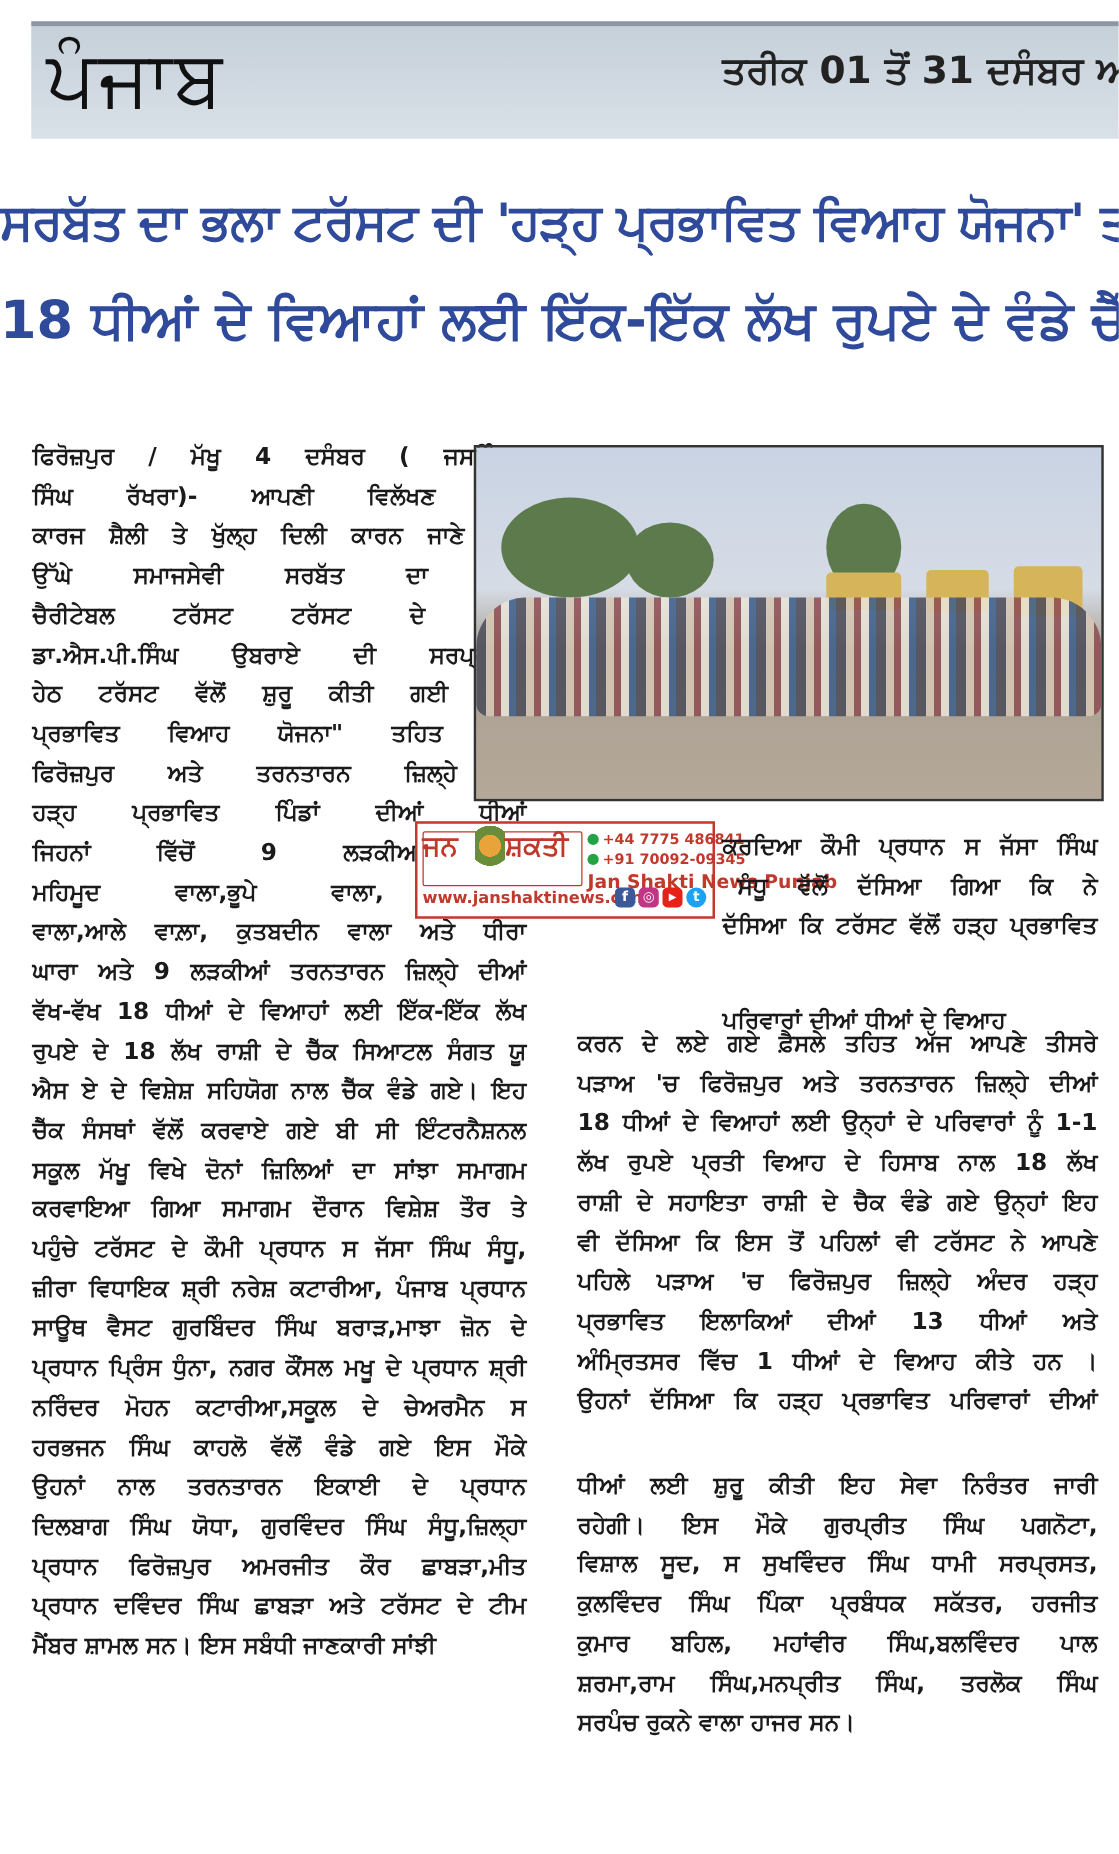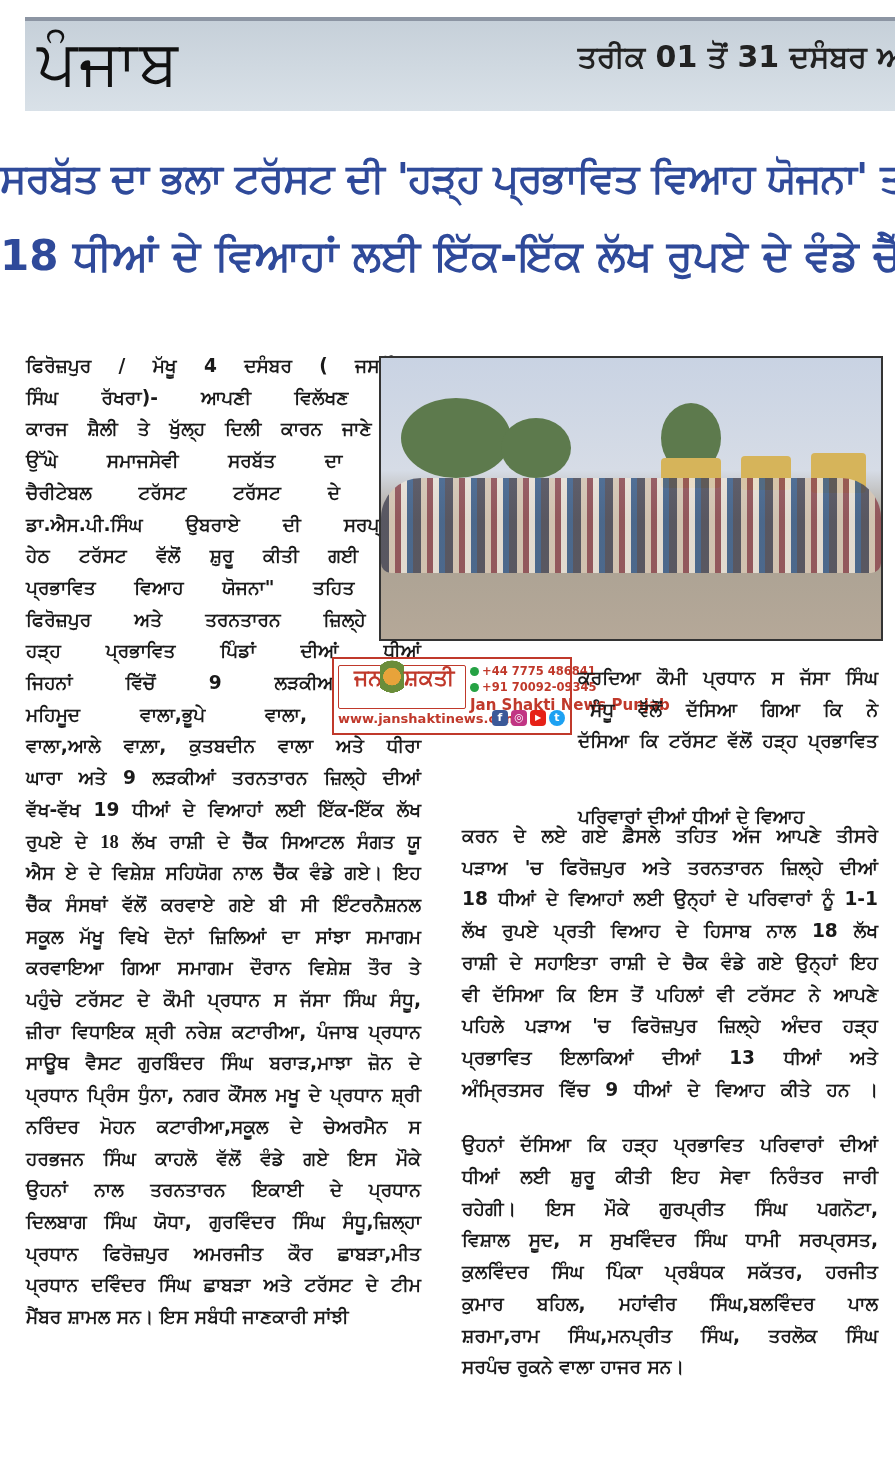--- a/index.html
+++ b/index.html
@@ -36,21 +36,21 @@
   .photo .tree { position: absolute; border-radius: 50%; background: #5d7a4d; }
   .photo .crowd { position: absolute; left: 0; top: 120px; width: 500px; height: 95px;
     background: repeating-linear-gradient(90deg, #4a4a58 0 8px, #d7c7b4 8px 14px, #8e4b52 14px 20px, #ebe4da 20px 26px, #3b5e8a 26px 32px);
     opacity: 0.85; border-radius: 40px 40px 10px 10px; }
   .photo .bus { position: absolute; background: #d6b45a; border-radius: 4px; }
   .logo-box {
     position: absolute; left: 332px; top: 657px; width: 236px; height: 74px;
     border: 2px solid #c0392b; background: #fff;
   }
   .logo-box .brand { position: absolute; left: 4px; top: 6px; width: 126px; height: 42px; border: 1.5px solid #c0392b; border-radius: 2px; }
-  .logo-box .brand-jan { position: absolute; left: 4px; top: 6px; color: #c0392b; font-weight: bold; font-size: 22px; padding-left: 16px; }
+  .logo-box .brand-jan { position: absolute; left: 4px; top: 6px; color: #c0392b; font-weight: bold; font-size: 22px; }
   .logo-box .brand-shakti { position: absolute; left: 70px; top: 6px; color: #c0392b; font-weight: bold; font-size: 22px; }
   .logo-box .brand-art { position: absolute; left: 46px; top: 0px; width: 24px; height: 44px; background: radial-gradient(circle at 50% 40%, #e8a33a 0 30%, #6a8d3a 31% 55%, transparent 56%); }
   .logo-box .phone { position: absolute; left: 136px; font-size: 11.5px; font-weight: bold; color: #c0392b; white-space: nowrap; text-align: center; }
   .logo-box .phone .wa { display: inline-block; width: 9px; height: 9px; border-radius: 50%; background: #25a244; margin-right: 3px; vertical-align: middle; }
   .logo-box .news-name { position: absolute; left: 136px; top: 37px; font-size: 15px; font-weight: bold; color: #c0392b; white-space: nowrap; }
   .logo-box .url { position: absolute; left: 4px; top: 52px; font-size: 13px; font-weight: bold; color: #c0392b; white-space: nowrap; }
   .logo-box .social { position: absolute; top: 51px; width: 16px; height: 16px; border-radius: 4px; color: #fff; font-size: 11px; font-weight: bold; text-align: center; line-height: 16px; }
   .col-right {
     position: absolute; left: 578px; top: 662px; width: 300px;
     font-size: 18.6px; line-height: 31.7px; font-weight: bold; text-align: justify;
@@ -82,22 +82,22 @@
     <p style="text-align-last: justify;">ਚੈਰੀਟੇਬਲ ਟਰੱਸਟ ਟਰੱਸਟ ਦੇ ਬਾਨੀ</p>
     <p style="text-align-last: justify;">ਡਾ.ਐਸ.ਪੀ.ਸਿੰਘ ਉਬਰਾਏ ਦੀ ਸਰਪ੍ਰਸਤੀ</p>
     <p style="text-align-last: justify;">ਹੇਠ ਟਰੱਸਟ ਵੱਲੋਂ ਸ਼ੁਰੂ ਕੀਤੀ ਗਈ "ਹੜ</p>
     <p style="text-align-last: justify;">ਪ੍ਰਭਾਵਿਤ ਵਿਆਹ ਯੋਜਨਾ" ਤਹਿਤ ਅੱਜ</p>
     <p style="text-align-last: justify;">ਫਿਰੋਜ਼ਪੁਰ ਅਤੇ ਤਰਨਤਾਰਨ ਜ਼ਿਲ੍ਹੇ ਦੇ</p>
     <p style="text-align-last: justify;">ਹੜ੍ਹ ਪ੍ਰਭਾਵਿਤ ਪਿੰਡਾਂ ਦੀਆਂ ਧੀਆਂ</p>
     <p style="text-align-last: justify;">ਜਿਹਨਾਂ ਵਿੱਚੋਂ 9 ਲੜਕੀਆਂ ਪਿੰਡ</p>
     <p style="text-align-last: justify;">ਮਹਿਮੂਦ ਵਾਲਾ,ਭੂਪੇ ਵਾਲਾ, ਮਹਿਮੂਦ</p>
     <p style="text-align-last: justify;">ਵਾਲਾ,ਆਲੇ ਵਾਲ਼ਾ, ਕੁਤਬਦੀਨ ਵਾਲਾ ਅਤੇ ਧੀਰਾ</p>
     <p style="text-align-last: justify;">ਘਾਰਾ ਅਤੇ 9 ਲੜਕੀਆਂ ਤਰਨਤਾਰਨ ਜ਼ਿਲ੍ਹੇ ਦੀਆਂ</p>
-    <p style="text-align-last: justify;">ਵੱਖ-ਵੱਖ 19 ਧੀਆਂ ਦੇ ਵਿਆਹਾਂ ਲਈ ਇੱਕ-ਇੱਕ ਲੱਖ</p>
-    <p style="text-align-last: justify; font-family: Liberation Serif, serif;">ਰੁਪਏ ਦੇ 18 ਲੱਖ ਰਾਸ਼ੀ ਦੇ ਚੈੱਕ ਸਿਆਟਲ ਸੰਗਤ ਯੂ</p>
+    <p style="text-align-last: justify;">ਵੱਖ-ਵੱਖ 18 ਧੀਆਂ ਦੇ ਵਿਆਹਾਂ ਲਈ ਇੱਕ-ਇੱਕ ਲੱਖ</p>
+    <p style="text-align-last: justify;">ਰੁਪਏ ਦੇ 18 ਲੱਖ ਰਾਸ਼ੀ ਦੇ ਚੈੱਕ ਸਿਆਟਲ ਸੰਗਤ ਯੂ</p>
     <p style="text-align-last: justify;">ਐਸ ਏ ਦੇ ਵਿਸ਼ੇਸ਼ ਸਹਿਯੋਗ ਨਾਲ ਚੈੱਕ ਵੰਡੇ ਗਏ। ਇਹ</p>
     <p style="text-align-last: justify;">ਚੈੱਕ ਸੰਸਥਾਂ ਵੱਲੋਂ ਕਰਵਾਏ ਗਏ ਬੀ ਸੀ ਇੰਟਰਨੈਸ਼ਨਲ</p>
     <p style="text-align-last: justify;">ਸਕੂਲ ਮੱਖੂ ਵਿਖੇ ਦੋਨਾਂ ਜ਼ਿਲਿਆਂ ਦਾ ਸਾਂਝਾ ਸਮਾਗਮ</p>
     <p style="text-align-last: justify;">ਕਰਵਾਇਆ ਗਿਆ ਸਮਾਗਮ ਦੌਰਾਨ ਵਿਸ਼ੇਸ਼ ਤੌਰ ਤੇ</p>
     <p style="text-align-last: justify;">ਪਹੁੰਚੇ ਟਰੱਸਟ ਦੇ ਕੌਮੀ ਪ੍ਰਧਾਨ ਸ ਜੱਸਾ ਸਿੰਘ ਸੰਧੂ,</p>
     <p style="text-align-last: justify;">ਜ਼ੀਰਾ ਵਿਧਾਇਕ ਸ਼੍ਰੀ ਨਰੇਸ਼ ਕਟਾਰੀਆ, ਪੰਜਾਬ ਪ੍ਰਧਾਨ</p>
     <p style="text-align-last: justify;">ਸਾਊਥ ਵੈਸਟ ਗੁਰਬਿੰਦਰ ਸਿੰਘ ਬਰਾੜ,ਮਾਝਾ ਜ਼ੋਨ ਦੇ</p>
     <p style="text-align-last: justify;">ਪ੍ਰਧਾਨ ਪ੍ਰਿੰਸ ਧੁੰਨਾ, ਨਗਰ ਕੌਂਸਲ ਮਖੂ ਦੇ ਪ੍ਰਧਾਨ ਸ਼੍ਰੀ</p>
     <p style="text-align-last: justify;">ਨਰਿੰਦਰ ਮੋਹਨ ਕਟਾਰੀਆ,ਸਕੂਲ ਦੇ ਚੇਅਰਮੈਨ ਸ</p>
     <p style="text-align-last: justify;">ਹਰਭਜਨ ਸਿੰਘ ਕਾਹਲੋ ਵੱਲੋਂ ਵੰਡੇ ਗਏ ਇਸ ਮੌਕੇ</p>
@@ -145,22 +145,22 @@
   </div>
 <div class="col-right-wide" id="col-right-wide">
     <p style="text-align-last: justify;">ਕਰਨ ਦੇ ਲਏ ਗਏ ਫ਼ੈਸਲੇ ਤਹਿਤ ਅੱਜ ਆਪਣੇ ਤੀਸਰੇ</p>
     <p style="text-align-last: justify;">ਪੜਾਅ 'ਚ ਫਿਰੋਜ਼ਪੁਰ ਅਤੇ ਤਰਨਤਾਰਨ ਜ਼ਿਲ੍ਹੇ ਦੀਆਂ</p>
     <p style="text-align-last: justify;">18 ਧੀਆਂ ਦੇ ਵਿਆਹਾਂ ਲਈ ਉਨ੍ਹਾਂ ਦੇ ਪਰਿਵਾਰਾਂ ਨੂੰ 1-1</p>
     <p style="text-align-last: justify;">ਲੱਖ ਰੁਪਏ ਪ੍ਰਤੀ ਵਿਆਹ ਦੇ ਹਿਸਾਬ ਨਾਲ 18 ਲੱਖ</p>
     <p style="text-align-last: justify;">ਰਾਸ਼ੀ ਦੇ ਸਹਾਇਤਾ ਰਾਸ਼ੀ ਦੇ ਚੈਕ ਵੰਡੇ ਗਏ ਉਨ੍ਹਾਂ ਇਹ</p>
     <p style="text-align-last: justify;">ਵੀ ਦੱਸਿਆ ਕਿ ਇਸ ਤੋਂ ਪਹਿਲਾਂ ਵੀ ਟਰੱਸਟ ਨੇ ਆਪਣੇ</p>
     <p style="text-align-last: justify;">ਪਹਿਲੇ ਪੜਾਅ 'ਚ ਫਿਰੋਜ਼ਪੁਰ ਜ਼ਿਲ੍ਹੇ ਅੰਦਰ ਹੜ੍ਹ</p>
     <p style="text-align-last: justify;">ਪ੍ਰਭਾਵਿਤ ਇਲਾਕਿਆਂ ਦੀਆਂ 13 ਧੀਆਂ ਅਤੇ</p>
-    <p style="text-align-last: justify;">ਅੰਮ੍ਰਿਤਸਰ ਵਿੱਚ 9 ਧੀਆਂ ਦੇ ਵਿਆਹ ਕੀਤੇ ਹਨ ।</p>
-    <p style="text-align-last: justify; margin-top: 24px;">ਉਹਨਾਂ ਦੱਸਿਆ ਕਿ ਹੜ੍ਹ ਪ੍ਰਭਾਵਿਤ ਪਰਿਵਾਰਾਂ ਦੀਆਂ</p>
-    <p style="text-align-last: justify;">ਧੀਆਂ ਲਈ ਸ਼ੁਰੂ ਕੀਤੀ ਇਹ ਸੇਵਾ ਨਿਰੰਤਰ ਜਾਰੀ</p>
+    <p style="text-align-last: justify;">ਅੰਮ੍ਰਿਤਸਰ ਵਿੱਚ 1 ਧੀਆਂ ਦੇ ਵਿਆਹ ਕੀਤੇ ਹਨ ।</p>
+    <p style="text-align-last: justify;">ਉਹਨਾਂ ਦੱਸਿਆ ਕਿ ਹੜ੍ਹ ਪ੍ਰਭਾਵਿਤ ਪਰਿਵਾਰਾਂ ਦੀਆਂ</p>
+    <p style="text-align-last: justify; margin-top: 36px;">ਧੀਆਂ ਲਈ ਸ਼ੁਰੂ ਕੀਤੀ ਇਹ ਸੇਵਾ ਨਿਰੰਤਰ ਜਾਰੀ</p>
     <p style="text-align-last: justify;">ਰਹੇਗੀ।      ਇਸ ਮੌਕੇ ਗੁਰਪ੍ਰੀਤ ਸਿੰਘ ਪਗਨੋਟਾ,</p>
     <p style="text-align-last: justify;">ਵਿਸ਼ਾਲ ਸੂਦ, ਸ ਸੁਖਵਿੰਦਰ ਸਿੰਘ ਧਾਮੀ ਸਰਪ੍ਰਸਤ,</p>
     <p style="text-align-last: justify;">ਕੁਲਵਿੰਦਰ ਸਿੰਘ ਪਿੰਕਾ ਪ੍ਰਬੰਧਕ ਸਕੱਤਰ, ਹਰਜੀਤ</p>
     <p style="text-align-last: justify;">ਕੁਮਾਰ ਬਹਿਲ, ਮਹਾਂਵੀਰ ਸਿੰਘ,ਬਲਵਿੰਦਰ ਪਾਲ</p>
     <p style="text-align-last: justify;">ਸ਼ਰਮਾ,ਰਾਮ ਸਿੰਘ,ਮਨਪ੍ਰੀਤ ਸਿੰਘ, ਤਰਲੋਕ ਸਿੰਘ</p>
     <p style="text-align-last: left;">ਸਰਪੰਚ ਰੁਕਨੇ ਵਾਲਾ ਹਾਜਰ ਸਨ।</p>
   </div>
 
 </body></html>

